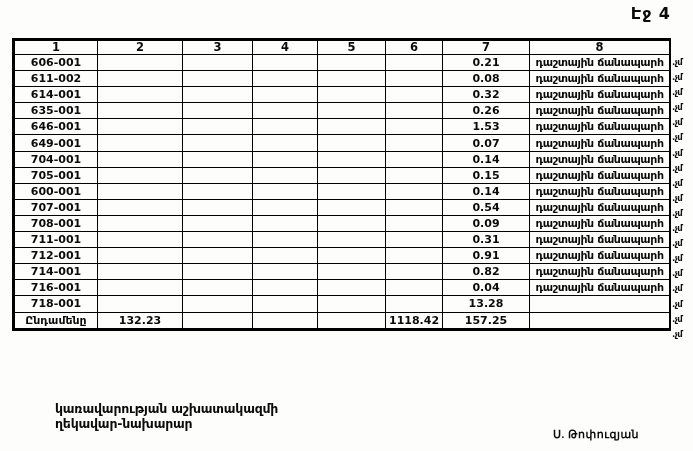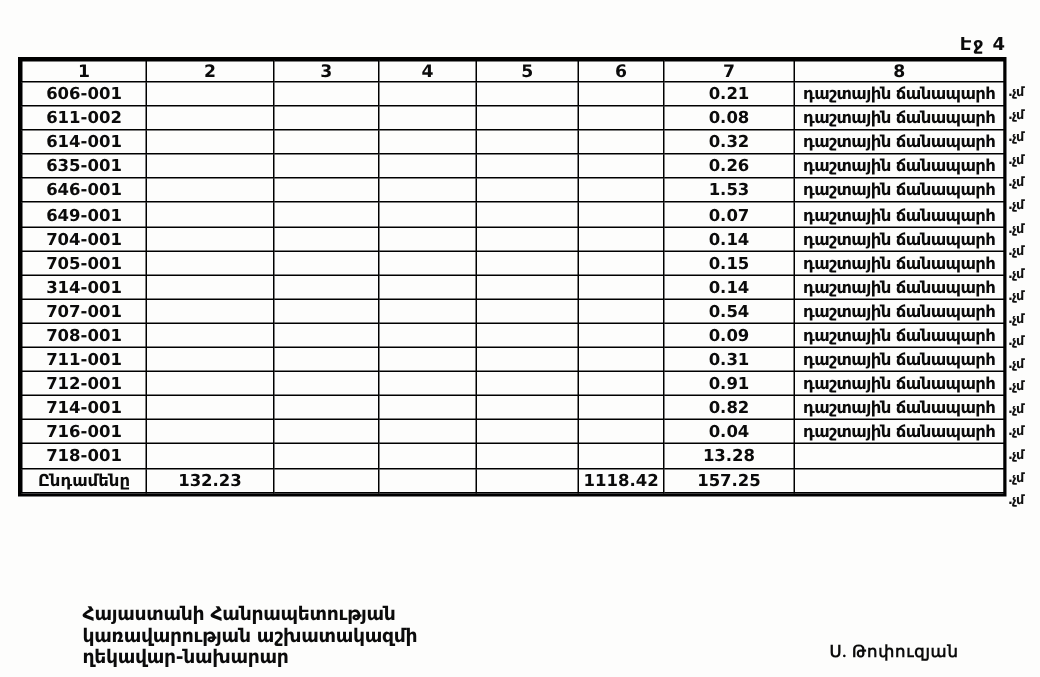--- a/index.html
+++ b/index.html
@@ -4,22 +4,22 @@
 <style>
   html,body{margin:0;padding:0;}
   body{
     width:693px;height:451px;position:relative;overflow:hidden;
     background:#fdfdfc;color:#0b0b0b;
     font-family:"DejaVu Sans","Liberation Sans",sans-serif;
     font-weight:bold;
     -webkit-font-smoothing:none;
   }
   .page-label{
-    position:absolute;top:22px;right:22px;
-    font-size:12px;letter-spacing:1px;
+    position:absolute;top:4px;right:22px;
+    font-size:16px;letter-spacing:1px;
   }
   .table-wrap{
     position:absolute;left:12px;top:38px;width:655px;
     border:2.5px solid #000;background:#fdfdfc;
   }
   table.doc{
     border-collapse:collapse;table-layout:fixed;width:100%;
   }
   table.doc th, table.doc td{
     border:1.5px solid #000;
@@ -155,21 +155,21 @@
           <td>705-001</td>
           <td></td>
           <td></td>
           <td></td>
           <td></td>
           <td></td>
           <td>0.15</td>
           <td class="road">դաշտային ճանապարհ</td>
         </tr>
         <tr>
-          <td>314-001</td>
+          <td>600-001</td>
           <td></td>
           <td></td>
           <td></td>
           <td></td>
           <td></td>
           <td>0.14</td>
           <td class="road">դաշտային ճանապարհ</td>
         </tr>
         <tr>
           <td>707-001</td>
@@ -274,18 +274,17 @@
     <div class="margin-note">.չմ</div>
     <div class="margin-note">.չմ</div>
     <div class="margin-note">.չմ</div>
     <div class="margin-note">.չմ</div>
     <div class="margin-note">.չմ</div>
     <div class="margin-note">.չմ</div>
     <div class="margin-note"></div>
   </div>
 
 <div class="footer-block">
-  <div>Հայաստանի Հանրապետության</div>
   <div>կառավարության աշխատակազմի</div>
   <div>ղեկավար-նախարար</div>
 </div>
 
 <div class="signature">Ս. Թոփուզյան</div>
 
 </body></html>

